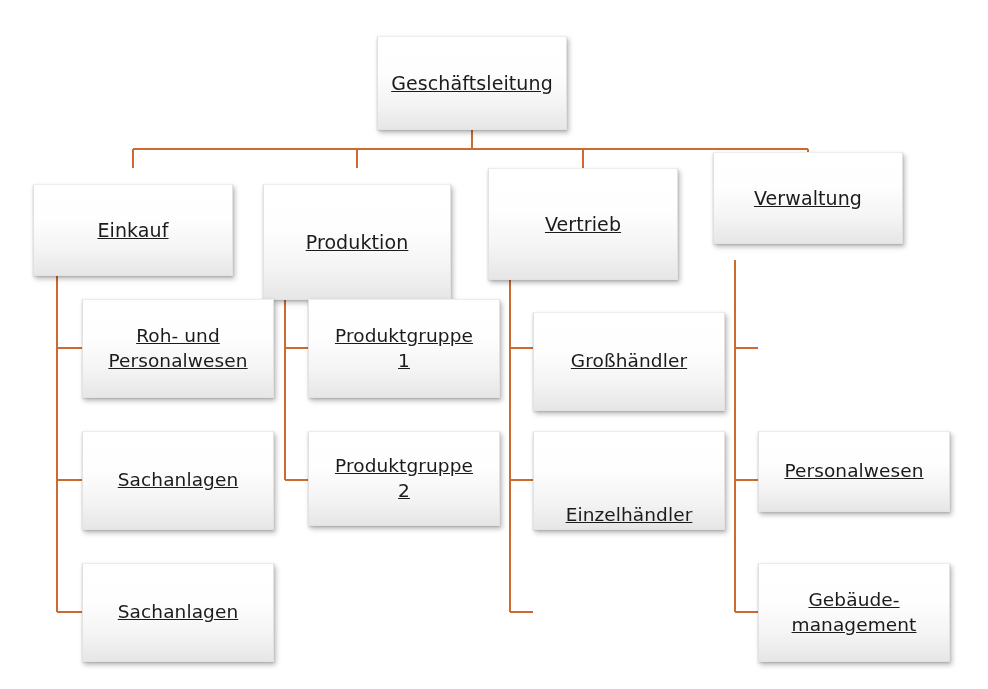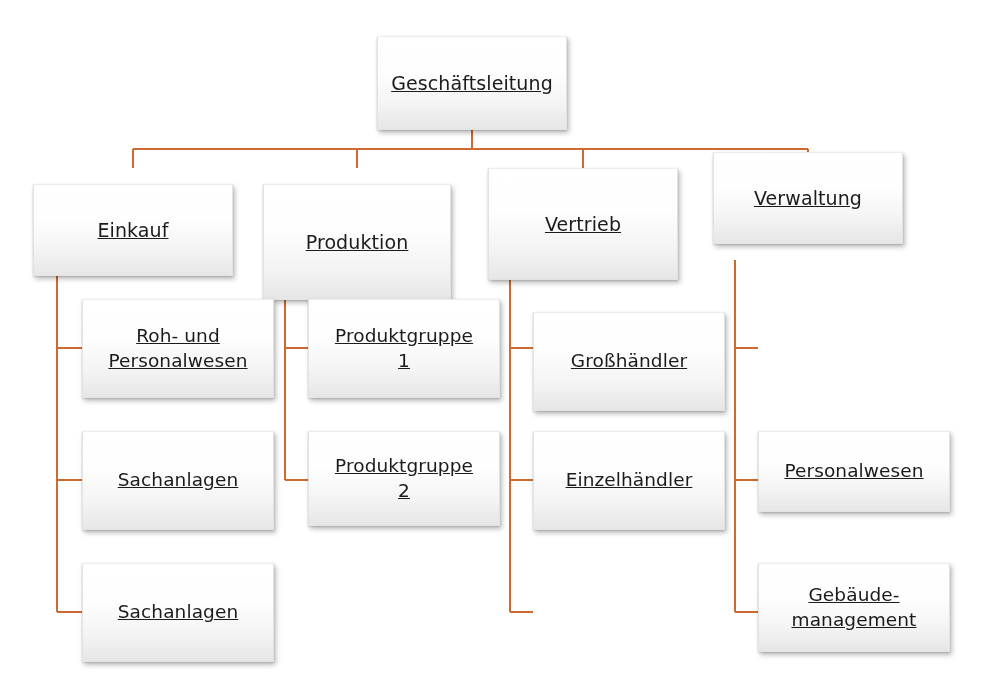--- a/index.html
+++ b/index.html
@@ -103,19 +103,19 @@
       <div class="node level2" style="left: 263px; top: 184px; width: 188px; height: 116px;"><span>Produktion</span></div>
       <div class="node level2" style="left: 488px; top: 168px; width: 190px; height: 112px;"><span>Vertrieb</span></div>
       <div class="node level2" style="left: 713px; top: 152px; width: 190px; height: 92px;"><span>Verwaltung</span></div>
       <div class="node level3" style="left: 82px; top: 299px; width: 192px; height: 99px;"><span>Roh- und
 Personalwesen</span></div>
       <div class="node level3" style="left: 82px; top: 431px; width: 192px; height: 99px;"><span>Sachanlagen</span></div>
       <div class="node level3" style="left: 82px; top: 563px; width: 192px; height: 99px;"><span>Sachanlagen</span></div>
       <div class="node level3" style="left: 308px; top: 299px; width: 192px; height: 99px;"><span>Produktgruppe 1</span></div>
       <div class="node level3" style="left: 308px; top: 431px; width: 192px; height: 95px;"><span>Produktgruppe 2</span></div>
       <div class="node level3" style="left: 533px; top: 312px; width: 192px; height: 99px;"><span>Großhändler</span></div>
-      <div class="node level3" style="left: 533px; top: 431px; width: 192px; height: 99px;"><span>Einzelhändler</span></div>
+      <div class="node level3" style="left: 533px; top: 431px; width: 192px; height: 99px; align-items: flex-end;"><span>Einzelhändler</span></div>
       <div class="node level3" style="left: 758px; top: 431px; width: 192px; height: 81px;"><span>Personalwesen</span></div>
-      <div class="node level3" style="left: 758px; top: 563px; width: 192px; height: 89px;"><span>Gebäude-
+      <div class="node level3" style="left: 758px; top: 563px; width: 192px; height: 99px;"><span>Gebäude-
 management</span></div>
     </div>
 
 </div>
 
 </body></html>

